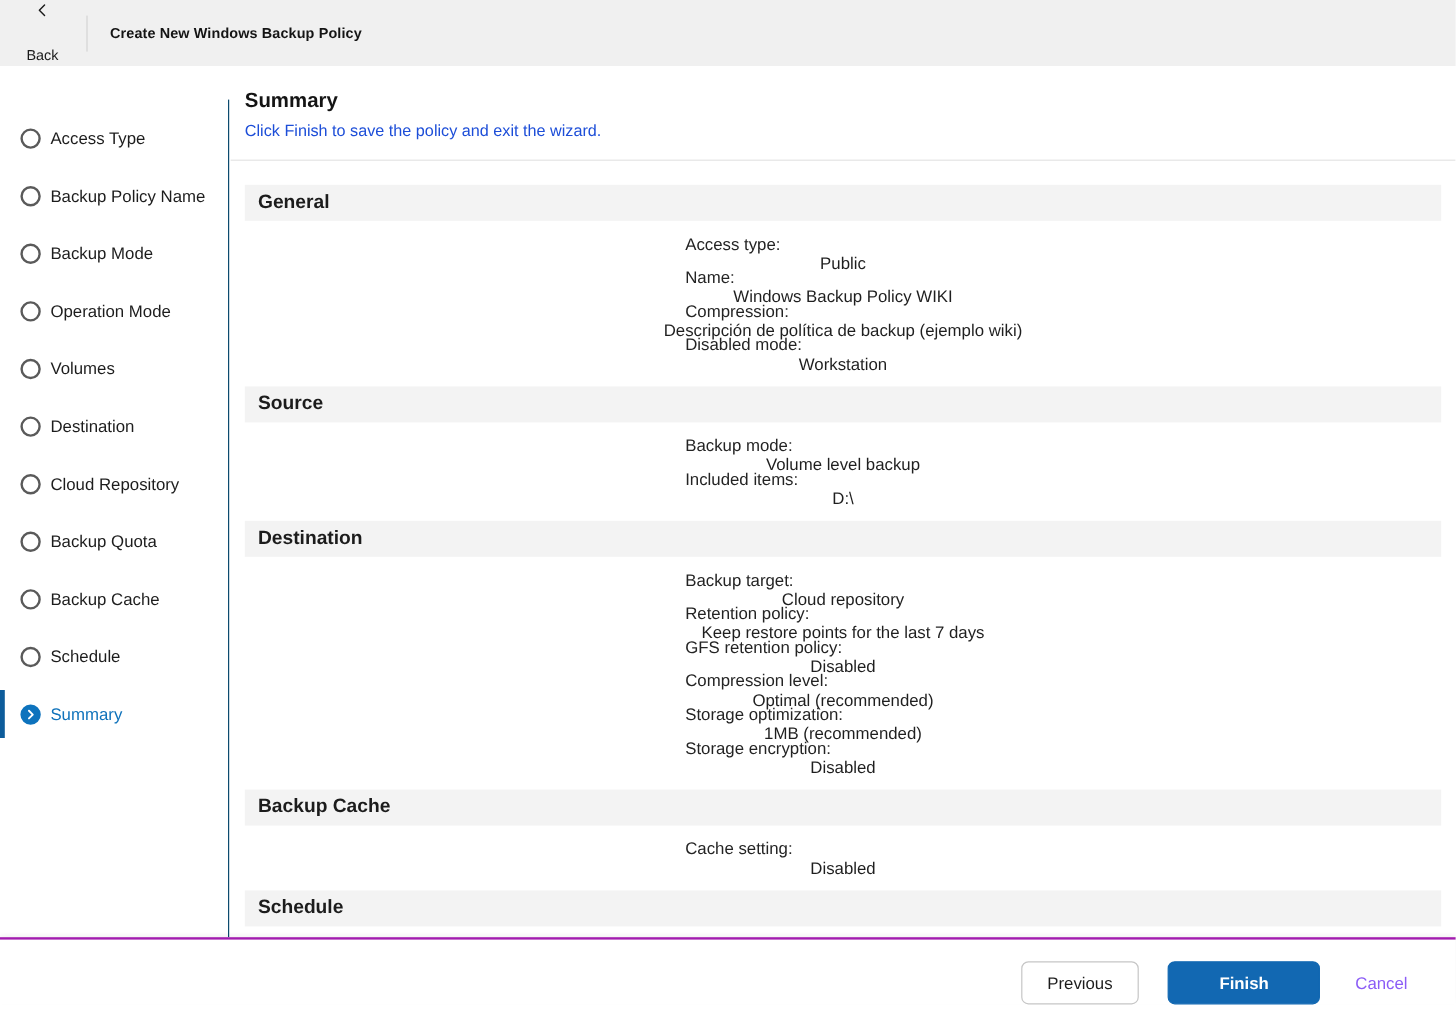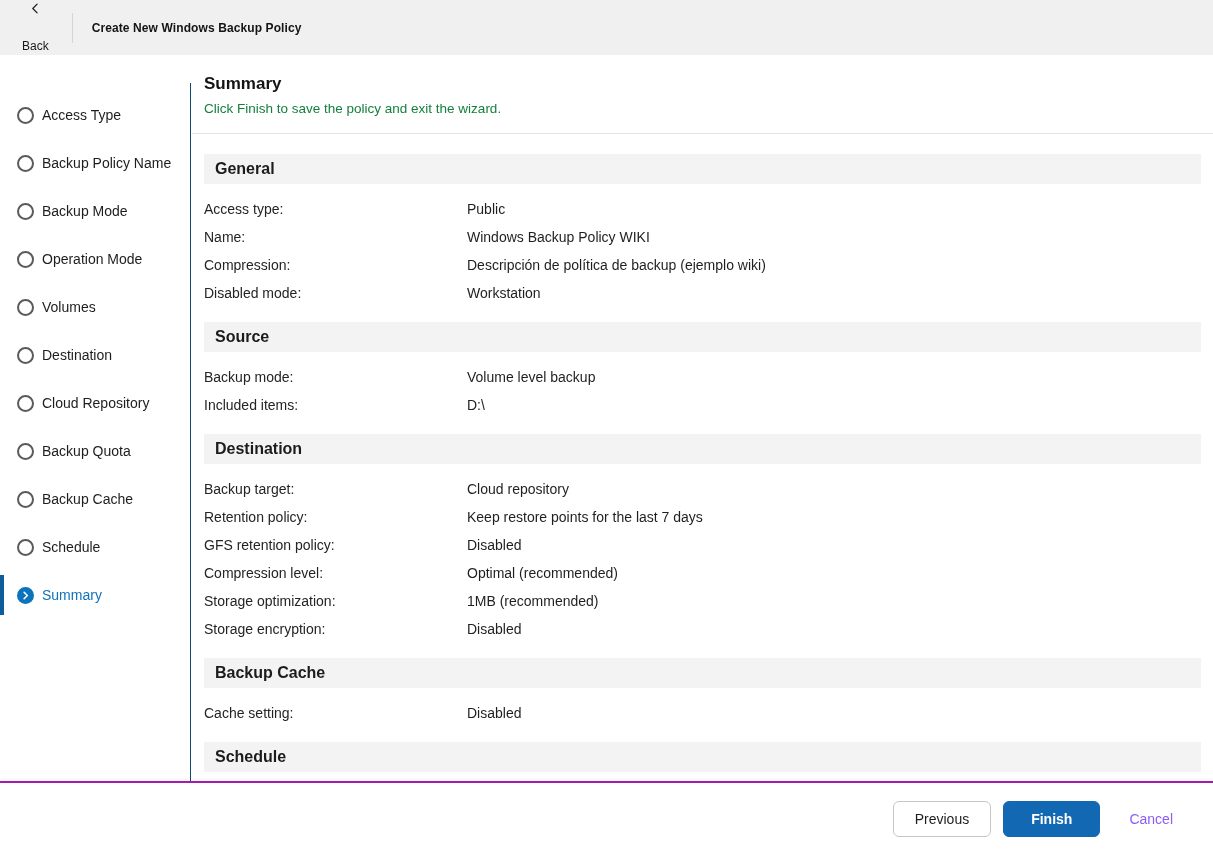--- a/index.html
+++ b/index.html
@@ -57,31 +57,31 @@
     content: ""; position: absolute; left: 0; top: 4px; bottom: 4px; width: 4px;
     background: var(--active-bar);
   }
 
   
   .content {
     position: absolute; top: 55px; left: 192px; right: 0; bottom: 56px;
     padding: 0 12px; overflow: hidden; background: #ffffff;
   }
   .content h1 { font-size: 17px; font-weight: bold; margin-top: 19px; color: #141414; }
-  .subtitle { margin-top: 7px; color: #15803d; font-size: 13.5px; }
+  .subtitle { margin-top: 7px; color: #1d4ed8; font-size: 13.5px; }
   .head-divider { border-bottom: 1px solid #e4e4e4; margin: 17px -12px 0; }
 
   .section .band {
     margin-top: 0; height: 30px; line-height: 30px;
     background: #f3f3f3; padding: 0 11px;
     font-weight: bold; color: #1c1c1c; font-size: 16px;
   }
   .sections { padding-top: 20px; }
   .rows { padding: 11px 0 15px; }
-  .row { display: flex; align-items: center; height: 28px; }
+  .row { display: flex; align-items: center; height: 28px; flex-direction: column; }
   .row .label { width: 263px; flex: none; color: #242424; }
   .row .value { color: #1f1f1f; }
 
   
   .footer {
     position: absolute; left: 0; right: 0; bottom: 13px; height: 56px;
     background: #ffffff; border-top: 2px solid #a21caf;
     box-shadow: 0 -2px 4px rgba(0,0,0,0.05);
     display: flex; align-items: flex-end; justify-content: flex-end;
     padding-right: 30px;
@@ -89,21 +89,21 @@
   .btn {
     height: 36px; border-radius: 6px; font-family: inherit; font-size: 14px;
     cursor: pointer;
   }
   .btn-secondary {
     background: #ffffff; border: 1px solid #c6c6c6; color: #1d1d1d;
     padding: 0 21px;
   }
   .btn-primary {
     background: var(--accent); border: 1px solid var(--accent); color: #ffffff;
-    font-weight: bold; padding: 0 27px; margin-left: 12px;
+    font-weight: bold; padding: 0 42px; margin-left: 24px;
   }
   .btn-text {
     background: transparent; border: none; color: #8b5cf6;
     padding: 0 10px; margin-left: 19px;
   }
 </style>
 </head>
 <body>
 
 <div class="header">

